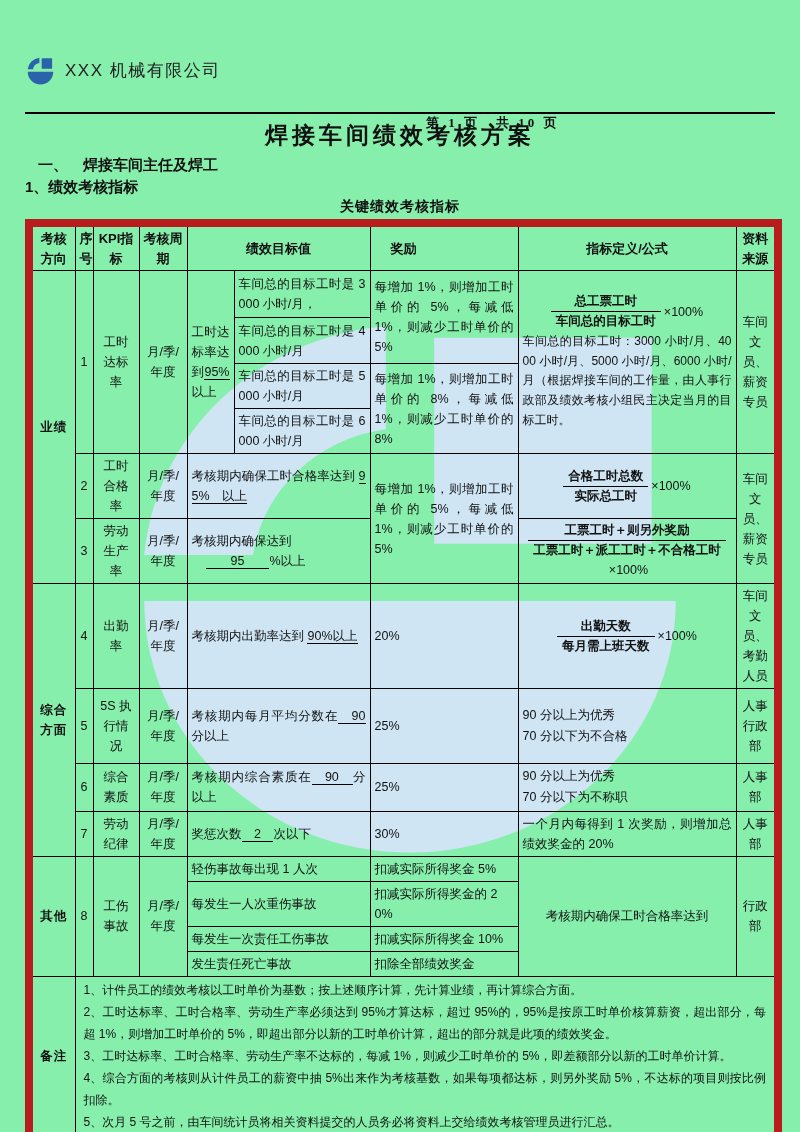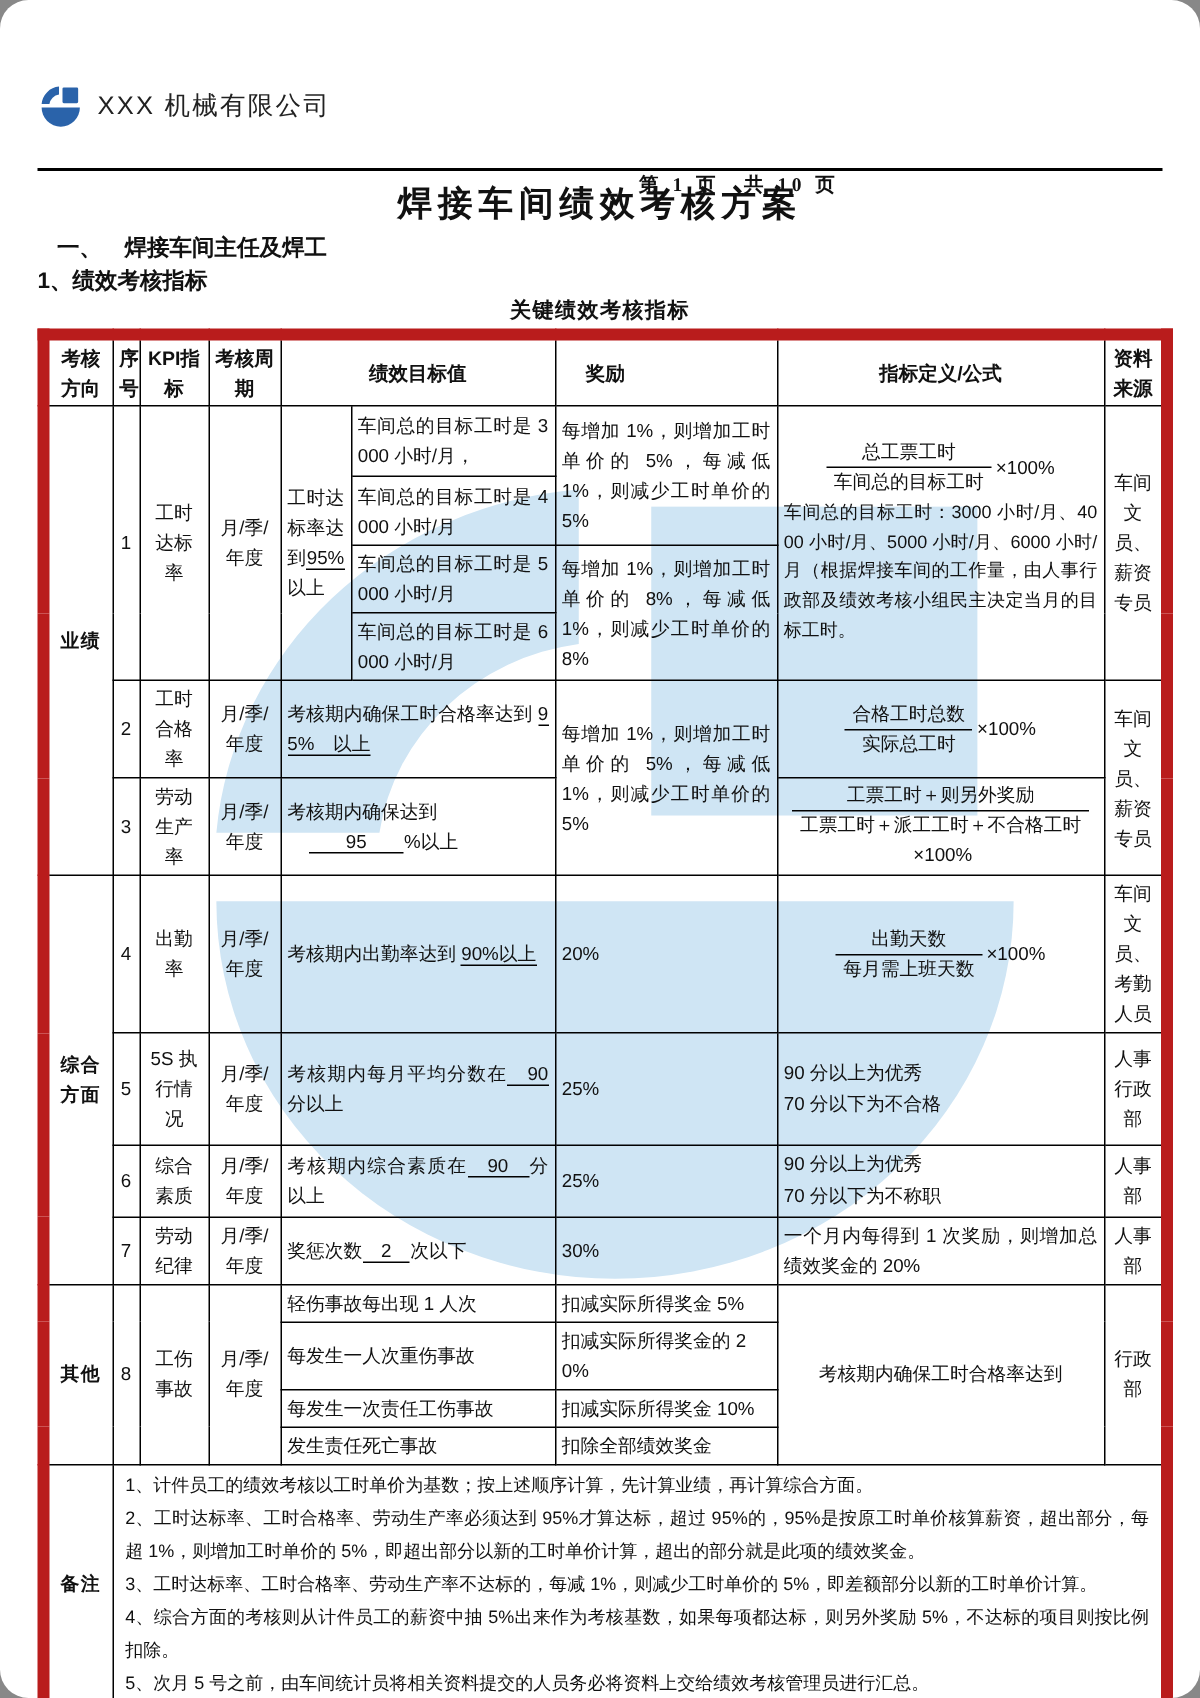--- a/index.html
+++ b/index.html
@@ -1,17 +1,17 @@
 <!DOCTYPE html>
 <html><head>
 <meta charset="utf-8">
 <style>
   html,body{margin:0;padding:0;background:#888;}
-  .page{position:relative;width:800px;height:1132px;margin:0 auto;background:#ffffff;
-        font-family:"Liberation Sans","DejaVu Sans",sans-serif;color:#111;overflow:hidden;border-radius:19px;}
+  .page{position:relative;width:800px;height:1132px;margin:0 auto;background:#86efac;
+        font-family:"Liberation Sans","DejaVu Sans",sans-serif;color:#111;overflow:hidden;}
   .watermark{position:absolute;left:108px;top:292px;width:604px;height:572px;z-index:0;pointer-events:none;}
   .watermark svg{width:100%;height:100%;}
   .content{position:relative;z-index:1;}
 
   .doc-header{display:flex;align-items:center;margin:50px 25px 0 25px;height:40px;}
   .logo{width:31px;height:29px;display:inline-block;}
   .logo svg{width:31px;height:29px;}
   .company{font-size:17px;margin-left:9px;letter-spacing:1.5px;color:#222;}
   .pageinfo{position:absolute;left:426px;top:64px;font-family:"Liberation Serif","DejaVu Serif",serif;
             font-weight:bold;font-size:13px;letter-spacing:3px;}
@@ -28,21 +28,21 @@
                   vertical-align:middle;word-break:break-all;background:transparent;}
   .kpi th{font-weight:bold;text-align:center;font-size:13px;line-height:1.5;}
   .c{text-align:center;}
   .j{text-align:justify;padding:2px 7px;}
   .l{text-align:left;padding:2px 7px;}
   .grp{font-weight:bold;text-align:center;letter-spacing:1px;}
   .top{vertical-align:top;padding-top:5px;}
   .u{border-bottom:1px solid #000;}
   .indent{padding-left:14px;}
 
-  .frac{display:inline-block;vertical-align:middle;text-align:center;line-height:1.35;}
+  .frac{display:inline-block;vertical-align:middle;text-align:center;line-height:1.35;font-weight:bold;}
   .fnum{display:block;border-bottom:1px solid #000;padding:0 5px 1px 5px;}
   .fden{display:block;padding:1px 5px 0 5px;}
   .fx{display:inline-block;vertical-align:middle;margin-left:3px;}
   .fsmall{font-size:11px;}
   .formula-cell{text-align:center;}
   .formula-note{text-align:justify;margin-top:2px;font-size:12px;line-height:1.65;}
 
   .notes p{margin:0;padding:0 4px;font-size:12px;line-height:22px;text-align:justify;}
   .defline{line-height:1.7;}
 </style>

